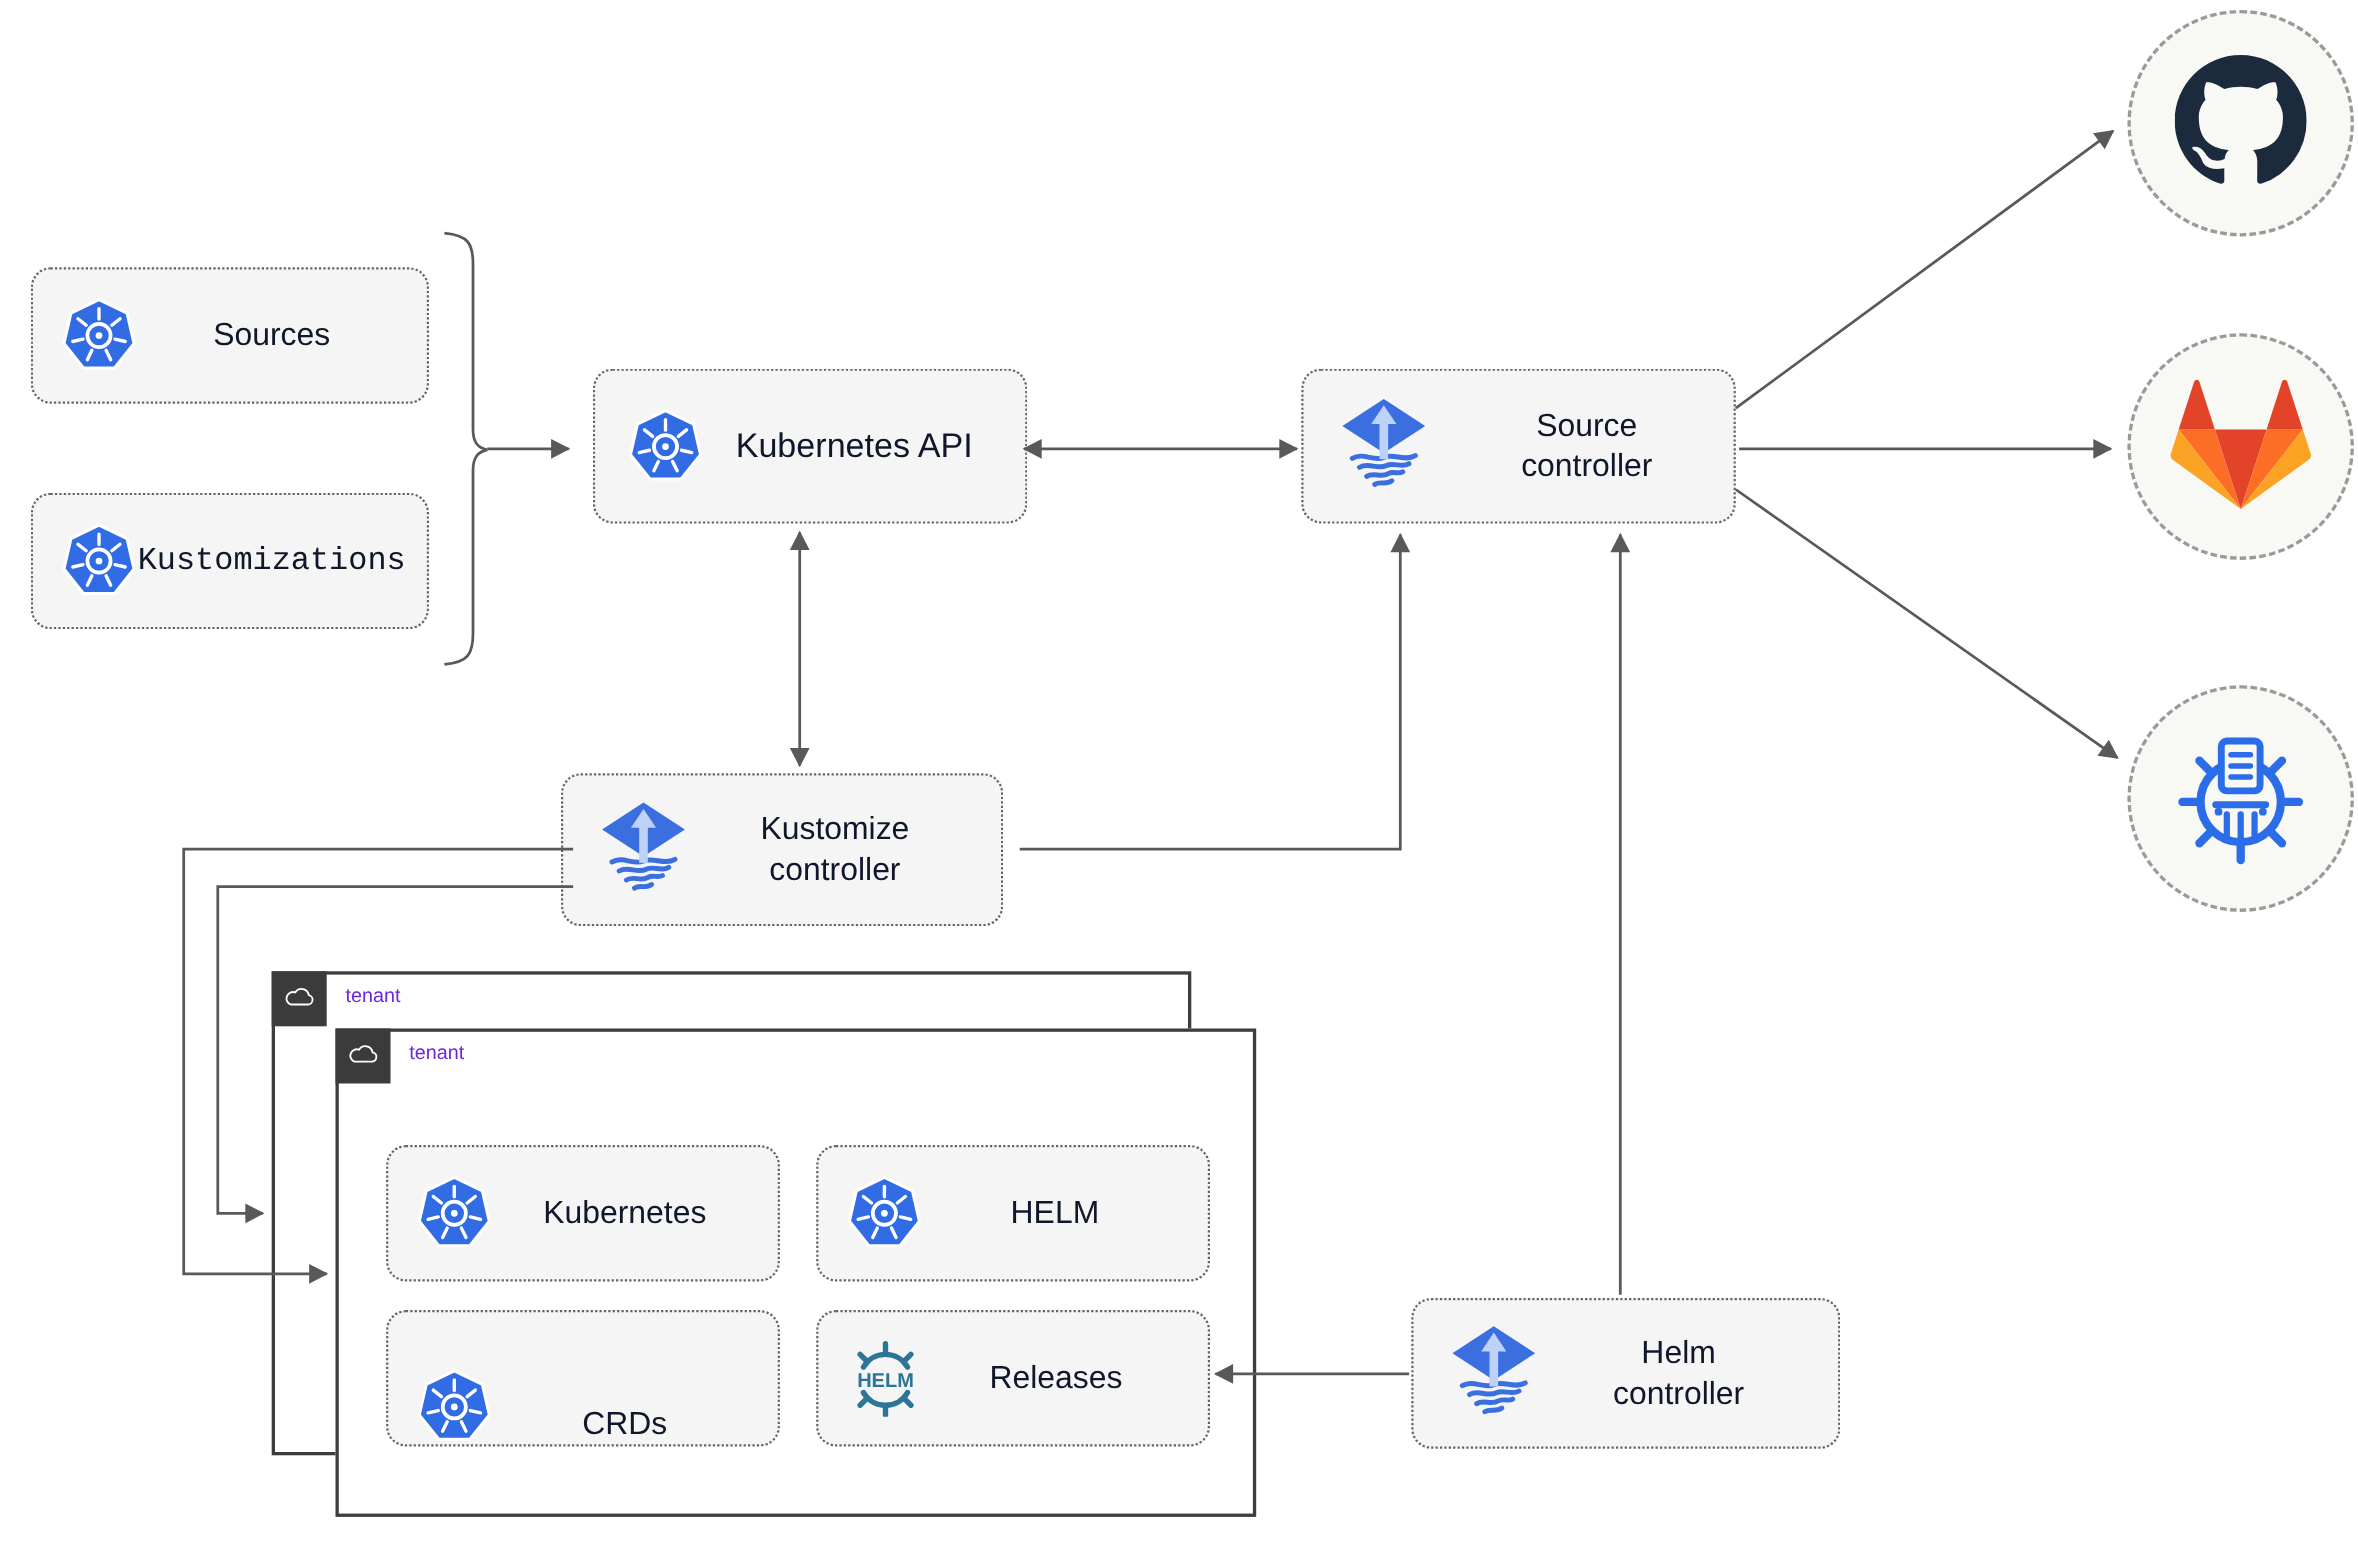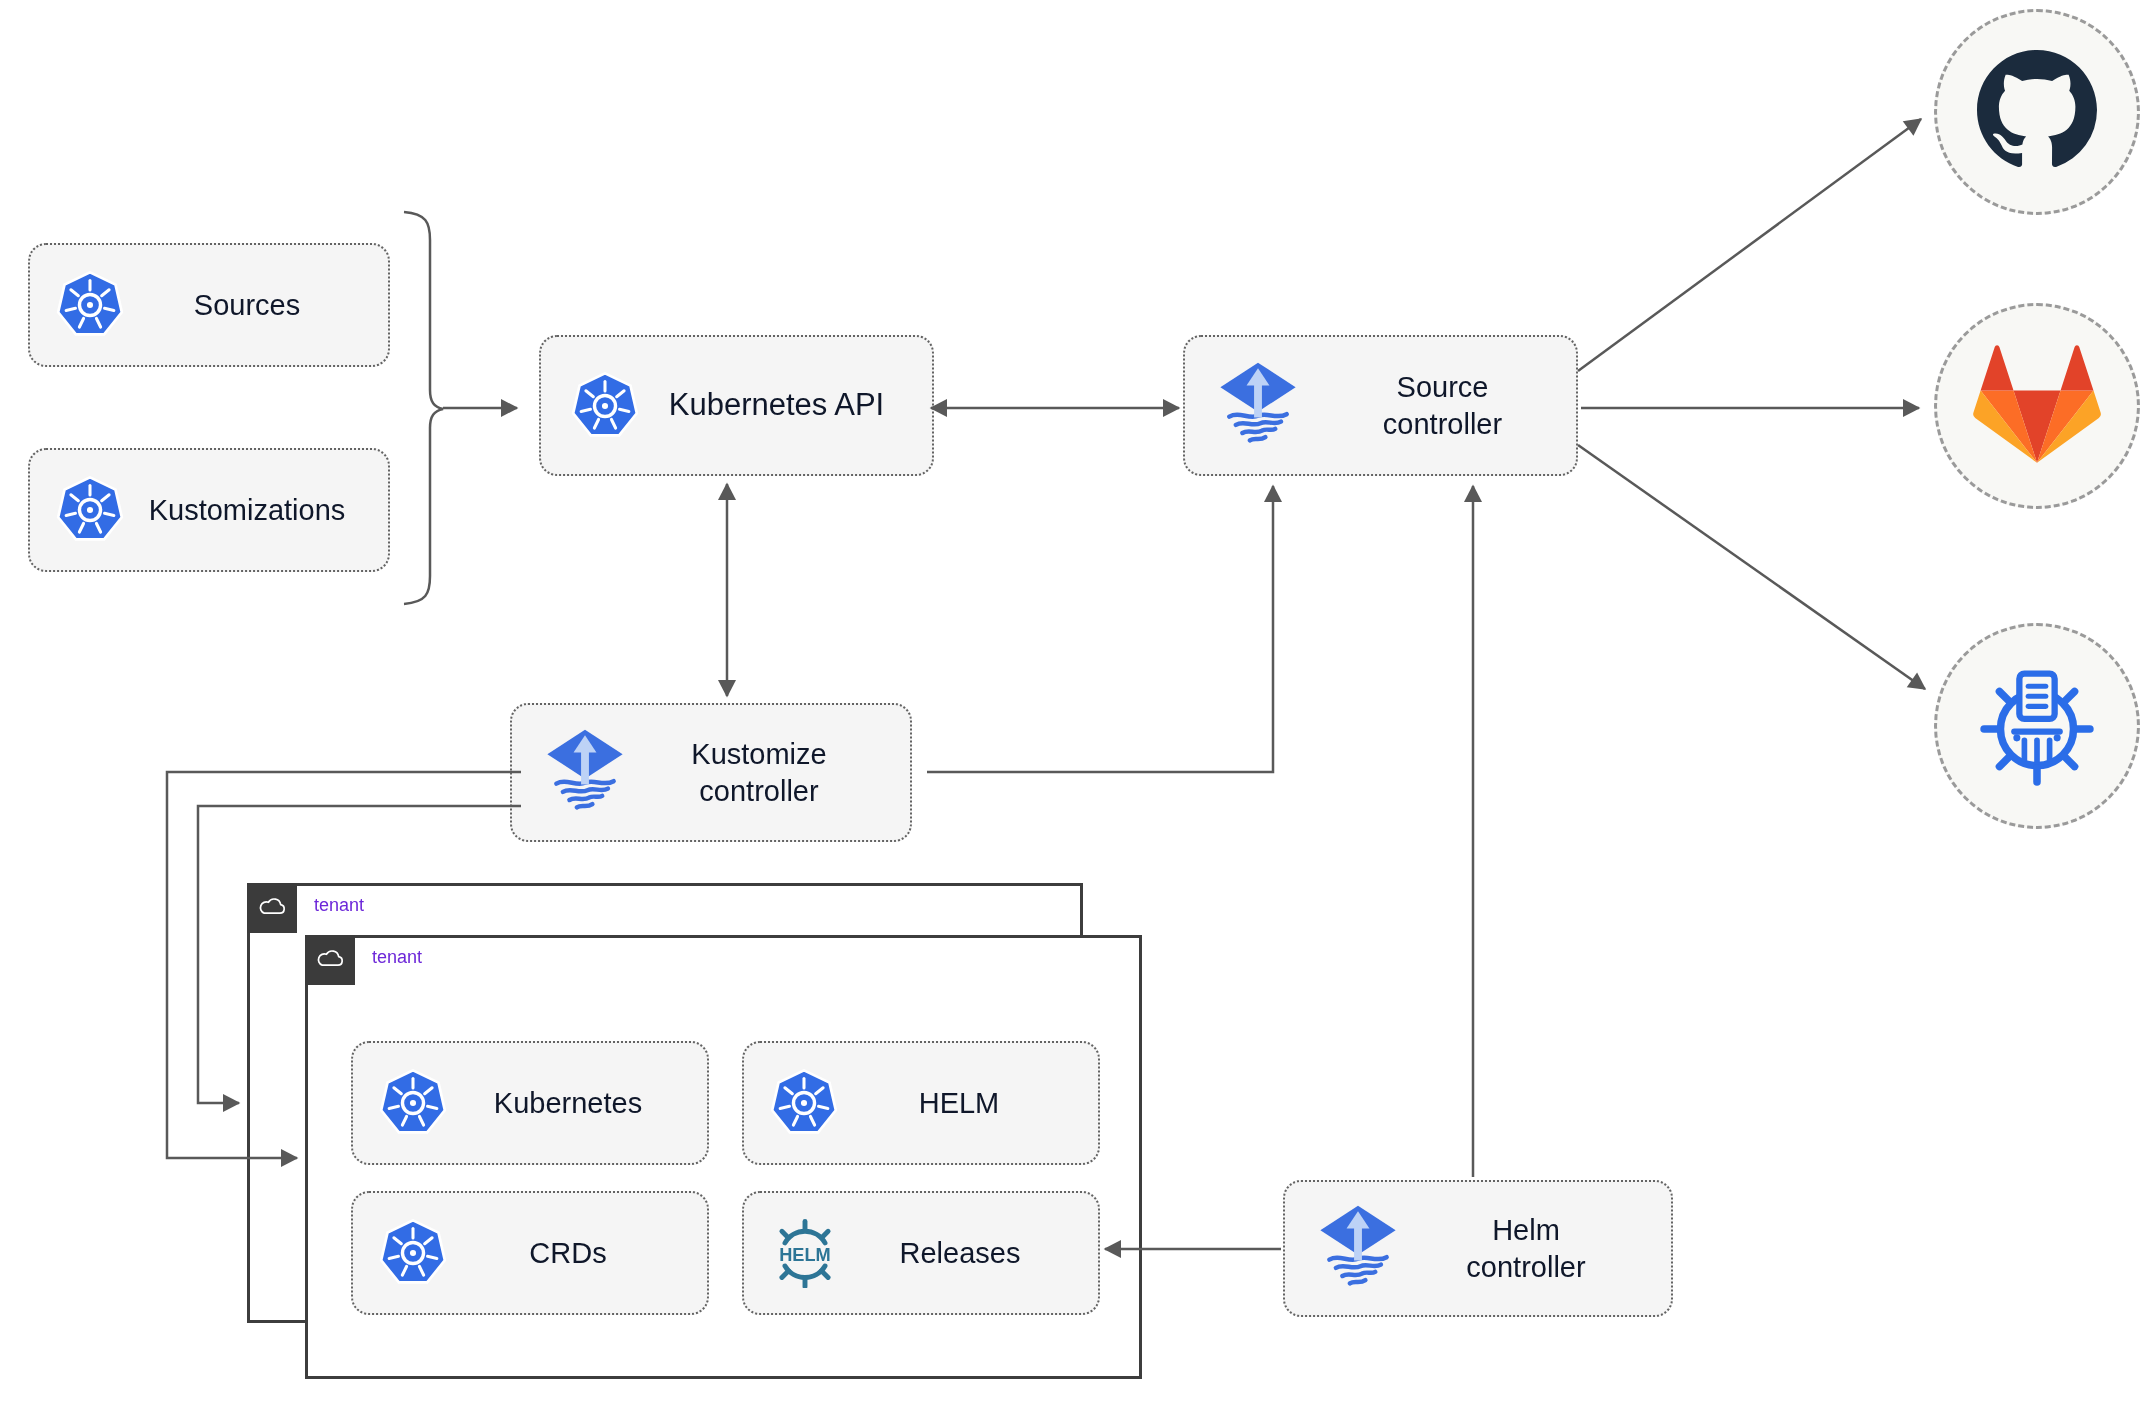--- a/index.html
+++ b/index.html
@@ -76,21 +76,21 @@
       <line x1="71.4" y1="54.9" x2="85.1" y2="58"></line>
       <line x1="59.5" y1="69.8" x2="65.6" y2="82.4"></line>
       <line x1="40.5" y1="69.8" x2="34.4" y2="82.4"></line>
       <line x1="28.6" y1="54.9" x2="14.9" y2="58"></line>
       <line x1="32.8" y1="36.3" x2="21.9" y2="27.6"></line>
     </g>
           </svg>
         </span>
       <span class="label">HELM</span>
     </div>
-    <div class="node" style="left:43px;top:253px;width:358px;height:124px;">
+    <div class="node" style="left:43px;top:253px;width:358px;height:124px;align-items:flex-end;">
       <span class="icon">
           <svg width="68" height="68" viewBox="0 0 100 100">
     <polygon points="50,2 87.5,20 96.8,60.7 70.8,93.3 29.2,93.3 3.2,60.7 12.5,20" fill="#326ce5" stroke="#ffffff" stroke-width="4"></polygon>
     <circle cx="50" cy="50" r="15.5" fill="none" stroke="#fff" stroke-width="5"></circle>
     <circle cx="50" cy="50" r="4.5" fill="#fff"></circle>
     <g stroke="#fff" stroke-width="4.5" stroke-linecap="round">
       <line x1="50" y1="28" x2="50" y2="14"></line>
       <line x1="67.2" y1="36.3" x2="78.1" y2="27.6"></line>
       <line x1="71.4" y1="54.9" x2="85.1" y2="58"></line>
       <line x1="59.5" y1="69.8" x2="65.6" y2="82.4"></line>
@@ -134,21 +134,21 @@
       <line x1="71.4" y1="54.9" x2="85.1" y2="58"></line>
       <line x1="59.5" y1="69.8" x2="65.6" y2="82.4"></line>
       <line x1="40.5" y1="69.8" x2="34.4" y2="82.4"></line>
       <line x1="28.6" y1="54.9" x2="14.9" y2="58"></line>
       <line x1="32.8" y1="36.3" x2="21.9" y2="27.6"></line>
     </g>
         </svg>
       </span>
     <span class="label">Sources</span>
   </div>
-  <div class="node" style="left:28px;top:448px;width:362px;height:124px;">
+  <div class="node" style="left:28px;top:448px;width:362px;height:124px;font-family:Liberation Mono, monospace;">
     <span class="icon">
         <svg width="68" height="68" viewBox="0 0 100 100">
     <polygon points="50,2 87.5,20 96.8,60.7 70.8,93.3 29.2,93.3 3.2,60.7 12.5,20" fill="#326ce5" stroke="#ffffff" stroke-width="4"></polygon>
     <circle cx="50" cy="50" r="15.5" fill="none" stroke="#fff" stroke-width="5"></circle>
     <circle cx="50" cy="50" r="4.5" fill="#fff"></circle>
     <g stroke="#fff" stroke-width="4.5" stroke-linecap="round">
       <line x1="50" y1="28" x2="50" y2="14"></line>
       <line x1="67.2" y1="36.3" x2="78.1" y2="27.6"></line>
       <line x1="71.4" y1="54.9" x2="85.1" y2="58"></line>
       <line x1="59.5" y1="69.8" x2="65.6" y2="82.4"></line>

